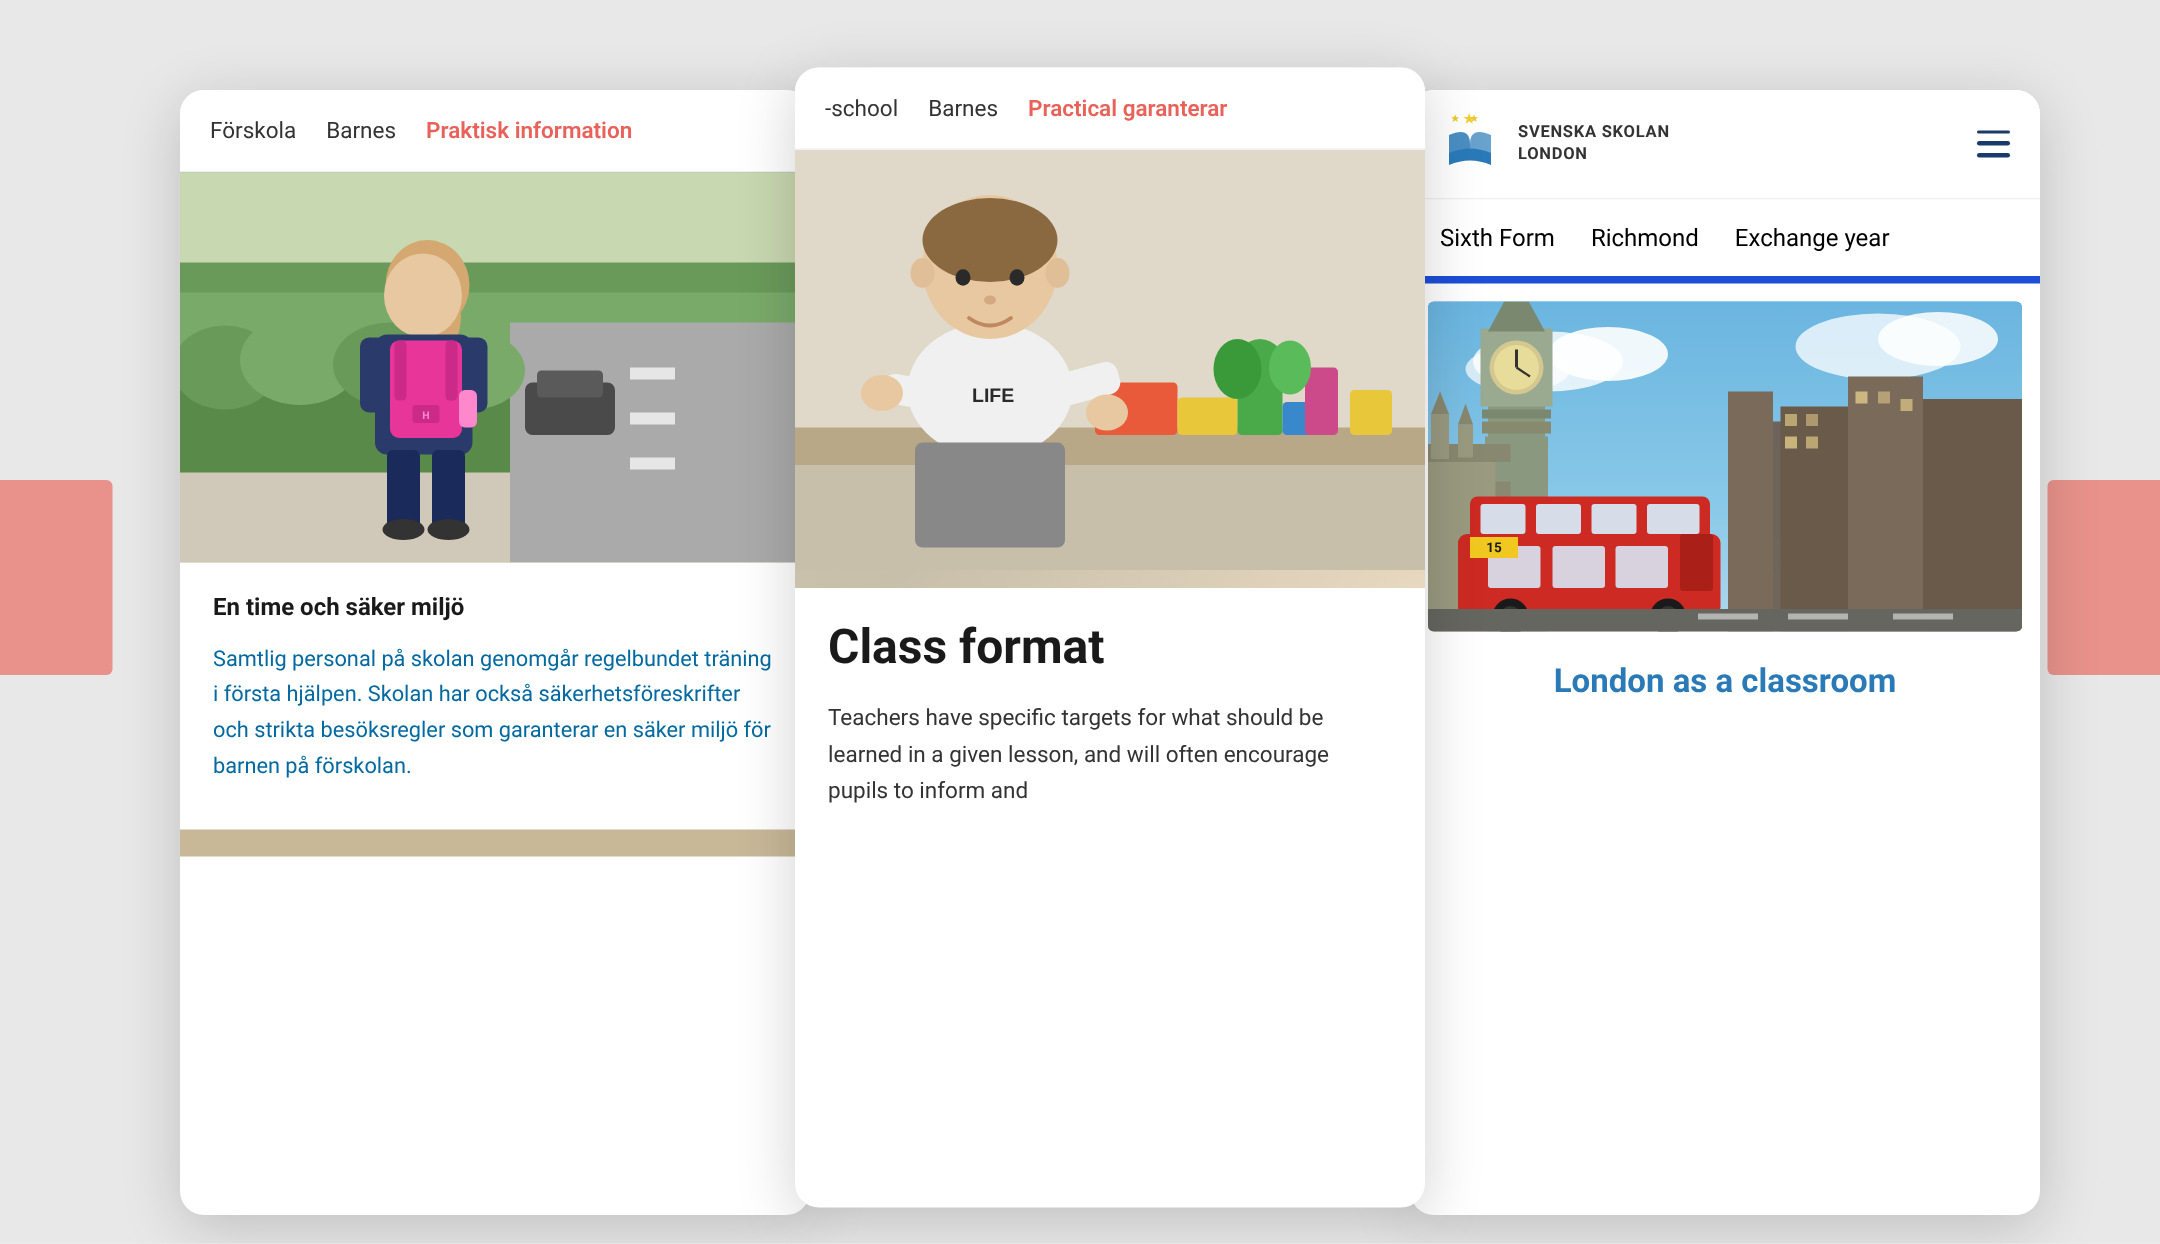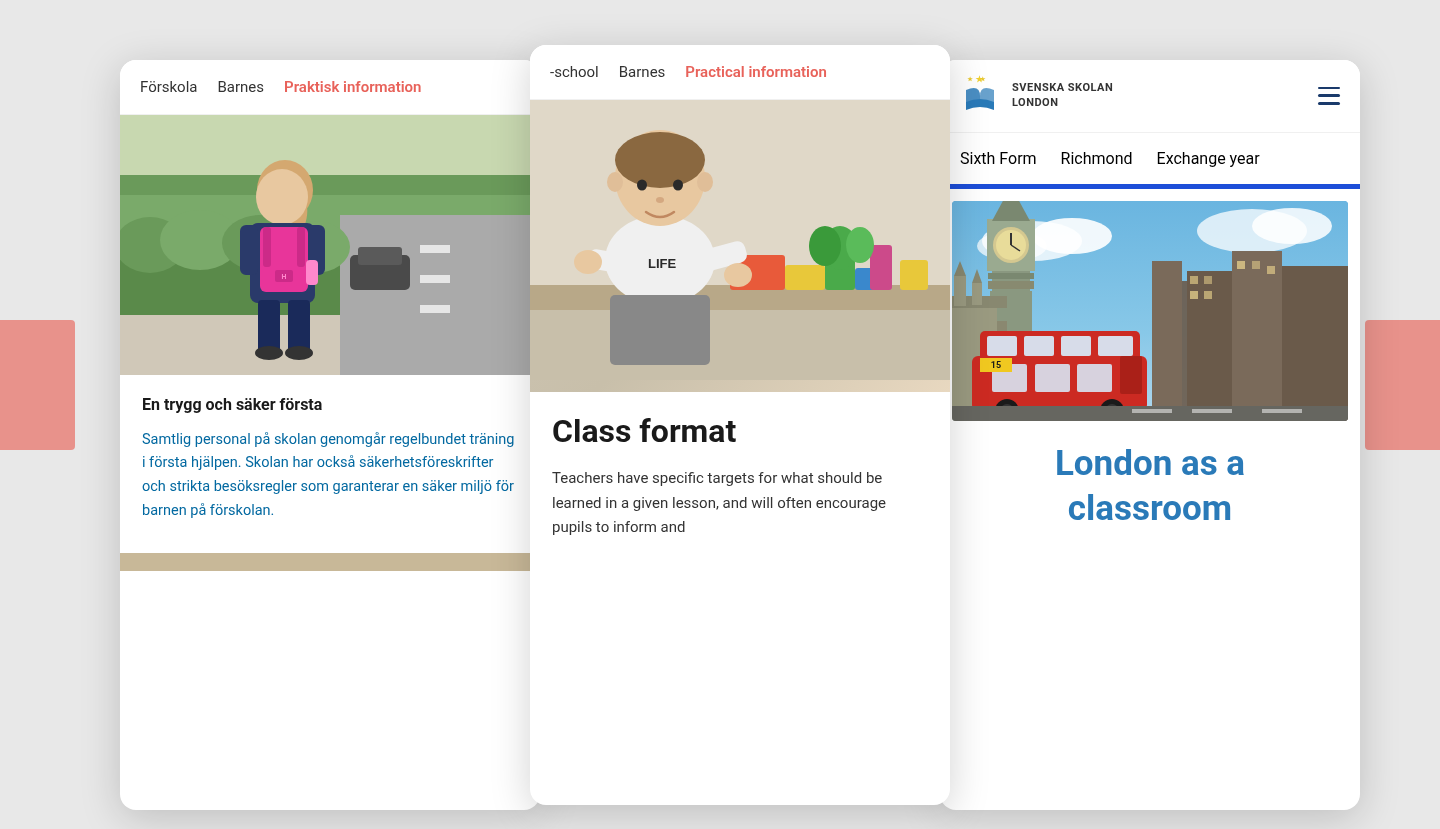--- a/index.html
+++ b/index.html
@@ -213,21 +213,21 @@
 
     .content-body-medium {
       font-size: 15px;
       color: #333;
       line-height: 1.65;
       margin-bottom: 20px;
     }
 
     
     .content-title-blue {
-      font-size: 35px;
+      font-size: 22px;
       font-weight: 700;
       color: #2a7ab8;
       margin-bottom: 16px;
       line-height: 1.3;
       text-align: center;
       padding: 0 10px;
     }
 
     .content-body-blue {
       font-size: 14.5px;
@@ -323,33 +323,33 @@
 
         <rect x="138" y="185" width="22" height="55" fill="#1a2a5a" rx="4"></rect>
         <rect x="168" y="185" width="22" height="55" fill="#1a2a5a" rx="4"></rect>
 
         <ellipse cx="149" cy="238" rx="14" ry="7" fill="#333"></ellipse>
         <ellipse cx="179" cy="238" rx="14" ry="7" fill="#333"></ellipse>
       </svg>
     </div>
 
     <div class="content-area">
-      <p class="content-title-bold">En trygg och säker första</p>
+      <p class="content-title-bold">En time och säker miljö</p>
       <p class="content-body">Samtlig personal på skolan genomgår regelbundet träning i första hjälpen. Skolan har också säkerhetsföreskrifter och strikta besöksregler som garanterar en säker miljö för barnen på förskolan.</p>
     </div>
 
     <div class="beige-footer"></div>
   </div>
 
   <div class="phone-card phone-middle">
 
     <div class="phone-nav">
       <span class="nav-item">-school</span>
       <span class="nav-item">Barnes</span>
-      <span class="nav-item active">Practical information</span>
+      <span class="nav-item active">Practical garanterar</span>
     </div>
 
     <div class="hero-middle">
       <svg width="420" height="280" viewBox="0 0 420 280" xmlns="http://www.w3.org/2000/svg">
 
         <rect width="420" height="280" fill="#c8bfaa"></rect>
 
         <rect width="420" height="200" fill="#e0d8c8"></rect>
 
         <rect x="-10" y="185" width="440" height="25" fill="#b8a888"></rect>

